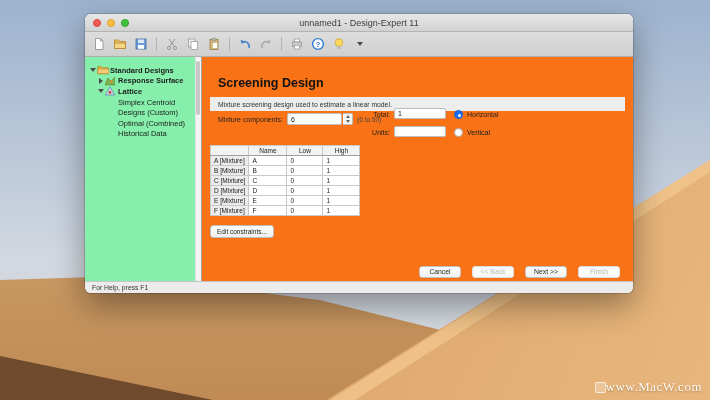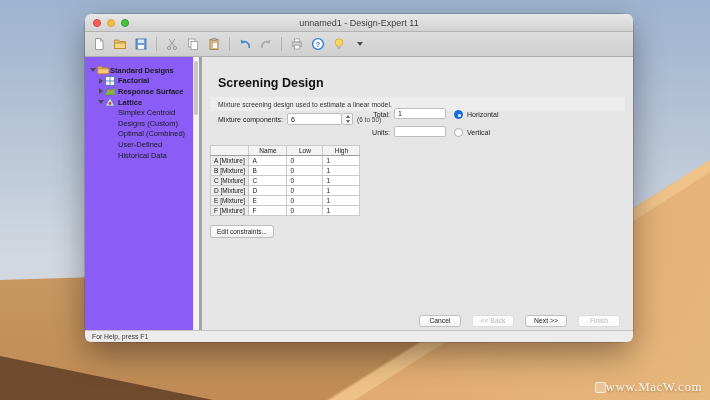--- a/index.html
+++ b/index.html
@@ -9,53 +9,53 @@
   .dune-left { background:linear-gradient(180deg,#d9b07e 0%,#c08b55 100%); clip-path:polygon(0 70%,18% 69%,45% 75%,70% 86%,100% 100%,0 100%); }
   .dune-right { background:linear-gradient(115deg,#b9834e 0%,#dfa96e 55%,#e8b77d 100%); clip-path:polygon(100% 40%,100% 100%,46% 100%); }
   .dune-ridge { position:absolute; inset:0; background:#f1c48c; opacity:.85; clip-path:polygon(100% 40%,100% 43%,50% 100%,46.5% 100%); }
   .dune-dark { position:absolute; inset:0; background:#6f4a2d; clip-path:polygon(0 89%,30% 100%,0 100%); }
   .watermark { position:absolute; right:8px; bottom:5px; display:flex; align-items:center; 
     font-family:"Liberation Serif", serif; font-size:13px; color:#ffffff; opacity:.93; letter-spacing:.5px;
     text-shadow:0 1px 2px rgba(110,65,20,.55); }
   .wm-icon { width:11px; height:11px; border:1px solid rgba(255,255,255,.75); border-radius:2px; background:rgba(255,255,255,.25); }
 
   
-  .window { position:absolute; left:85px; top:14px; width:548px; height:328px; border-radius:12px;
+  .window { position:absolute; left:85px; top:14px; width:548px; height:279px; border-radius:6px;
     background:#ffffff; box-shadow:0 12px 32px rgba(0,0,0,.38), 0 0 0 1px rgba(0,0,0,.15); display:flex; flex-direction:column; }
   .titlebar { height:18px; flex:0 0 18px; background:linear-gradient(180deg,#e7e7e7,#d2d2d2); border-bottom:1px solid #b3b3b3;
     border-radius:6px 6px 0 0; position:relative; display:flex; align-items:center; justify-content:center; }
   .traffic { position:absolute; left:8px; top:0; height:100%; display:flex; align-items:center; gap:6px; }
   .tl { width:8px; height:8px; border-radius:50%; display:inline-block; }
   .tl.red { background:#f35f56; border:.5px solid #d6453c; }
   .tl.yellow { background:#f6bd3e; border:.5px solid #dca231; }
   .tl.green { background:#44c13e; border:.5px solid #2fa32c; }
   .title { font-size:9px; color:#3e3e3e; }
 
   .toolbar { height:25px; flex:0 0 25px; background:linear-gradient(180deg,#dddddd,#cfcfcf); border-bottom:1px solid #aeaeae;
     display:flex; align-items:center; gap:5px; padding:0 6px; }
   .tbtn { width:16px; height:16px; display:flex; align-items:center; justify-content:center; }
   .tsep { width:1px; height:14px; background:#b2b2b2; margin:0 2px; }
   .caret { width:0; height:0; border-left:3px solid transparent; border-right:3px solid transparent; border-top:4px solid #4a4a4a; }
 
   .content { flex:1 1 auto; display:flex; min-height:0; background:#fff; }
   
-  .sidebar { width:117px; flex:0 0 117px; border-right:3px solid #a3a3a3; padding-top:8px; position:relative; background:#8b5cf6; }
+  .sidebar { width:117px; flex:0 0 117px; border-right:1px solid #a3a3a3; padding-top:8px; position:relative; background:#86efac; }
   .sb-item { display:flex; align-items:center; height:10.6px; font-size:7.5px; color:#1c1c1c; white-space:nowrap; cursor:default; }
   .sb-item.bold .sb-label { font-weight:bold; }
   .sb-item.sel { background:#d8d8d8; }
   .lvl0 { padding-left:4px; } .lvl1 { padding-left:12px; } .lvl2 { padding-left:33px; }
   .arr { width:8px; display:inline-flex; justify-content:center; flex:0 0 8px; }
   .arr.down::after { content:''; border-left:3.5px solid transparent; border-right:3.5px solid transparent; border-top:4.5px solid #4c4c4c; }
   .arr.right::after { content:''; border-top:3.5px solid transparent; border-bottom:3.5px solid transparent; border-left:4.5px solid #4c4c4c; }
   .sb-ic { width:13px; flex:0 0 13px; display:inline-flex; align-items:center; }
   .sb-scroll { position:absolute; right:0; top:0; bottom:0; width:6px; background:#f4f4f4; border-left:1px solid #e2e2e2; }
   .sb-thumb { position:absolute; right:1px; top:4px; width:4px; height:54px; border-radius:2px; background:#c7c7c7; }
 
   
-  .main { position:relative; flex:1 1 auto; background:#e5e5e5; border-bottom-right-radius:0; }
+  .main { position:relative; flex:1 1 auto; background:#f97316; border-bottom-right-radius:0; }
   .pg-title { position:absolute; left:16px; top:19px; font-size:12.5px; font-weight:bold; color:#111; }
   .descbar { position:absolute; left:8px; right:8px; top:40px; height:14px; background:#ededed; display:flex; align-items:center; padding-left:8px;
     font-size:6.8px; color:#333; }
   .lbl { font-size:7px; color:#222; }
   .txt { position:absolute; height:12px; border:1px solid #bdbdbd; border-radius:2px; background:#fff; font-size:7px;
     font-family:"Liberation Sans", sans-serif; padding:0 3px; color:#111; outline:none; }
   .comp-label { position:absolute; left:16px; top:59px; }
   .comp-input { left:85px; top:56px; width:55px; }
   .spinner { position:absolute; left:141px; top:56px; width:10px; height:12px; border:1px solid #bdbdbd; border-left:none; border-radius:0 2px 2px 0;
     background:#f6f6f6; display:flex; flex-direction:column; align-items:center; justify-content:center; gap:1.5px; }
@@ -203,30 +203,20 @@
               <path d="M.8 1.5h3.4l1 1.2h6v6H.8z" fill="#eab54e" stroke="#b07c1e" stroke-width="0.6"></path>
               <path d="M.8 3.8h11v4.9H.8z" fill="#f4cc78" stroke="#b07c1e" stroke-width="0.6"></path>
             </svg>
           </span>
         <span class="sb-label">Standard Designs</span>
       </div>
       <div class="sb-item lvl1 bold">
         <span class="arr right"></span>
         <span class="sb-ic">
             <svg width="10" height="10" viewBox="0 0 10 10">
-              <rect x="0.6" y="0.6" width="8.8" height="8.8" fill="#fff" stroke="#4a78b5" stroke-width="0.9"></rect>
-              <path d="M5 .6v8.8M.6 5h8.8" stroke="#4a78b5" stroke-width="0.9"></path>
-            </svg>
-          </span>
-        <span class="sb-label">Factorial</span>
-      </div>
-      <div class="sb-item lvl1 bold">
-        <span class="arr right"></span>
-        <span class="sb-ic">
-            <svg width="10" height="10" viewBox="0 0 10 10">
               <path d="M0 8.5L3 2l3 3.2L10 1v8H0z" fill="#7fb24e" stroke="#4e7a2a" stroke-width="0.5"></path>
               <circle cx="6.2" cy="5.4" r="1.1" fill="#e8902c"></circle>
             </svg>
           </span>
         <span class="sb-label">Response Surface</span>
       </div>
       <div class="sb-item lvl1 bold">
         <span class="arr down"></span>
         <span class="sb-ic">
             <svg width="10" height="10" viewBox="0 0 10 10">
@@ -237,23 +227,20 @@
         <span class="sb-label">Lattice</span>
       </div>
       <div class="sb-item lvl2">
         <span class="sb-label">Simplex Centroid</span>
       </div>
       <div class="sb-item lvl2">
         <span class="sb-label">Designs (Custom)</span>
       </div>
       <div class="sb-item lvl2">
         <span class="sb-label">Optimal (Combined)</span>
-      </div>
-      <div class="sb-item lvl2">
-        <span class="sb-label">User-Defined</span>
       </div>
       <div class="sb-item lvl2">
         <span class="sb-label">Historical Data</span>
       </div>
       <div class="sb-scroll">
           <span class="sb-thumb"></span>
         </div>
     </div>
 
     <div class="main">

